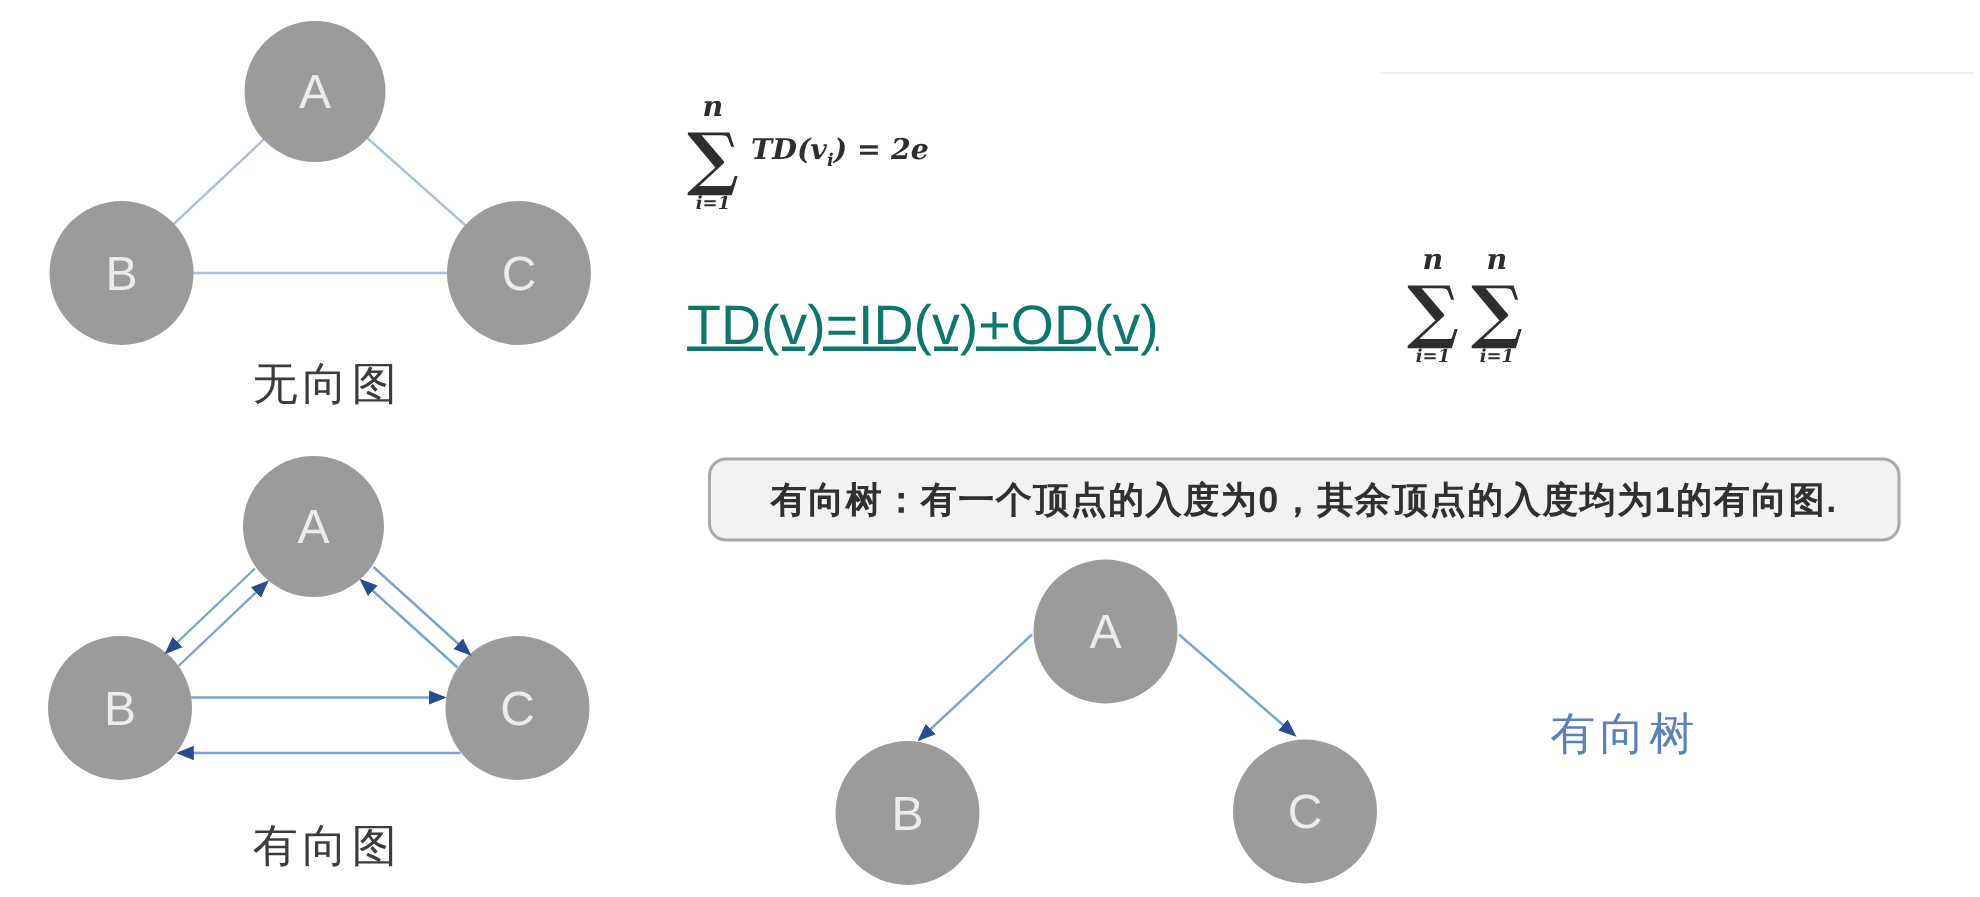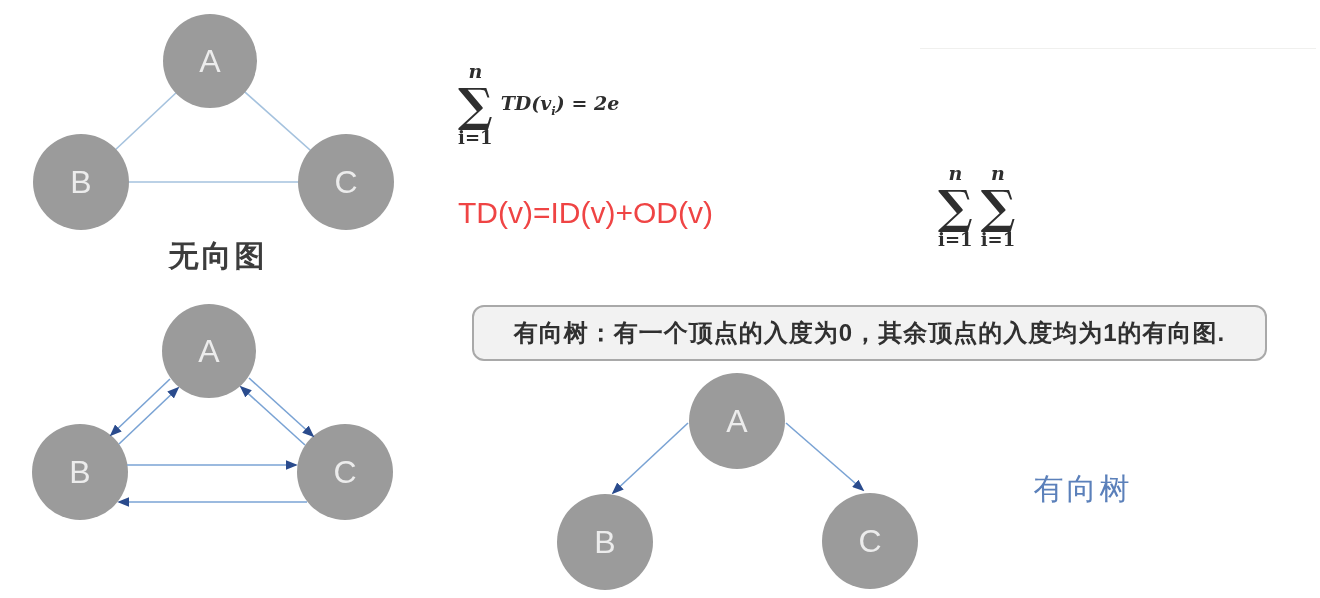--- a/index.html
+++ b/index.html
@@ -13,41 +13,41 @@
   .node-label{
     fill:var(--node_text,#ececec);font-size:32px;
     font-family:"Liberation Sans","DejaVu Sans",sans-serif;
     text-anchor:middle;
   }
   .uedge{stroke:var(--undirected_edge,#a5c2de);stroke-width:1.6;fill:none;}
   .dedge{stroke:var(--directed_edge,#7aa3d4);stroke-width:1.6;fill:none;}
   .ahead{fill:var(--arrow_head,#2a4b8d);}
   .caption{
     position:absolute;color:var(--caption_text,#3c3c3c);
-    font-size:30px;font-weight:700;text-align:center;letter-spacing:3px;
+    font-size:30px;font-weight:400;text-align:center;letter-spacing:3px;
   }
   .tree-caption{color:var(--tree_caption,#5b80ba);font-weight:500;}
   .frow{position:absolute;display:flex;align-items:center;color:var(--formula_text,#2e2e2e);}
   .flabel{
     font-size:28px;font-weight:600;letter-spacing:2px;
     color:var(--caption_text,#3c3c3c);white-space:nowrap;
   }
   .sigma{
     display:inline-flex;flex-direction:column;align-items:center;
     font-family:"DejaVu Serif","Liberation Serif",serif;line-height:1;
   }
   .sigma .s-top{font-size:19px;font-style:italic;font-weight:600;}
   .sigma .s-sym{font-size:46px;font-weight:700;margin:1px 0;}
-  .sigma .s-bot{font-size:18px;font-weight:700;}
+  .sigma .s-bot{font-size:12px;font-style:italic;font-weight:700;}
   .mexpr{
     font-family:"DejaVu Serif","Liberation Serif",serif;
     font-style:italic;font-weight:600;font-size:19px;white-space:nowrap;
   }
   .mexpr sub{font-size:0.62em;}
-  .sexpr{font-size:30px;color:#ef4444;white-space:nowrap;}
+  .sexpr{font-size:37px;color:#0f766e;white-space:nowrap;text-decoration:underline;}
   .gap26{margin-right:26px;}
   .gap10{margin-right:10px;}
   .gap8{margin-right:8px;}
   .defbox{
     position:absolute;left:472px;top:305px;width:795px;height:56px;
     box-sizing:border-box;border-radius:12px;
     background:var(--box_bg,#f2f2f2);border:2px solid var(--box_border,#a9a9a9);
     display:flex;align-items:center;justify-content:center;
     font-size:24px;font-weight:600;letter-spacing:1px;
     color:var(--box_text,#303030);white-space:nowrap;
@@ -89,20 +89,21 @@
     <line class="dedge" marker-end="url(#ah-d)" x1="170" y1="81" x2="111" y2="137"></line>
     <line class="dedge" marker-end="url(#ah-d)" x1="119" y1="146" x2="178" y2="90"></line>
     <line class="dedge" marker-end="url(#ah-d)" x1="249" y1="80" x2="313" y2="138"></line>
     <line class="dedge" marker-end="url(#ah-d)" x1="305" y1="147" x2="241" y2="89"></line>
     <line class="dedge" marker-end="url(#ah-d)" x1="127" y1="167" x2="296" y2="167"></line>
     <line class="dedge" marker-end="url(#ah-d)" x1="307" y1="204" x2="119" y2="204"></line>
     <text class="node-label" x="209" y="64">A</text>
     <text class="node-label" x="80" y="185">B</text>
     <text class="node-label" x="345" y="185">C</text>
   </svg>
+  <div class="caption" style="left:128px;top:544px;width:180px;">有向图</div>
 
   <div class="frow" style="left:458px;top:62px;">
     <span class="sigma gap8">
       <span class="s-top">n</span>
       <span class="s-sym">∑</span>
       <span class="s-bot">i=1</span>
     </span>
     <span class="mexpr"><span>TD(v</span><sub>i</sub><span>) = 2e</span></span>
   </div>
 

